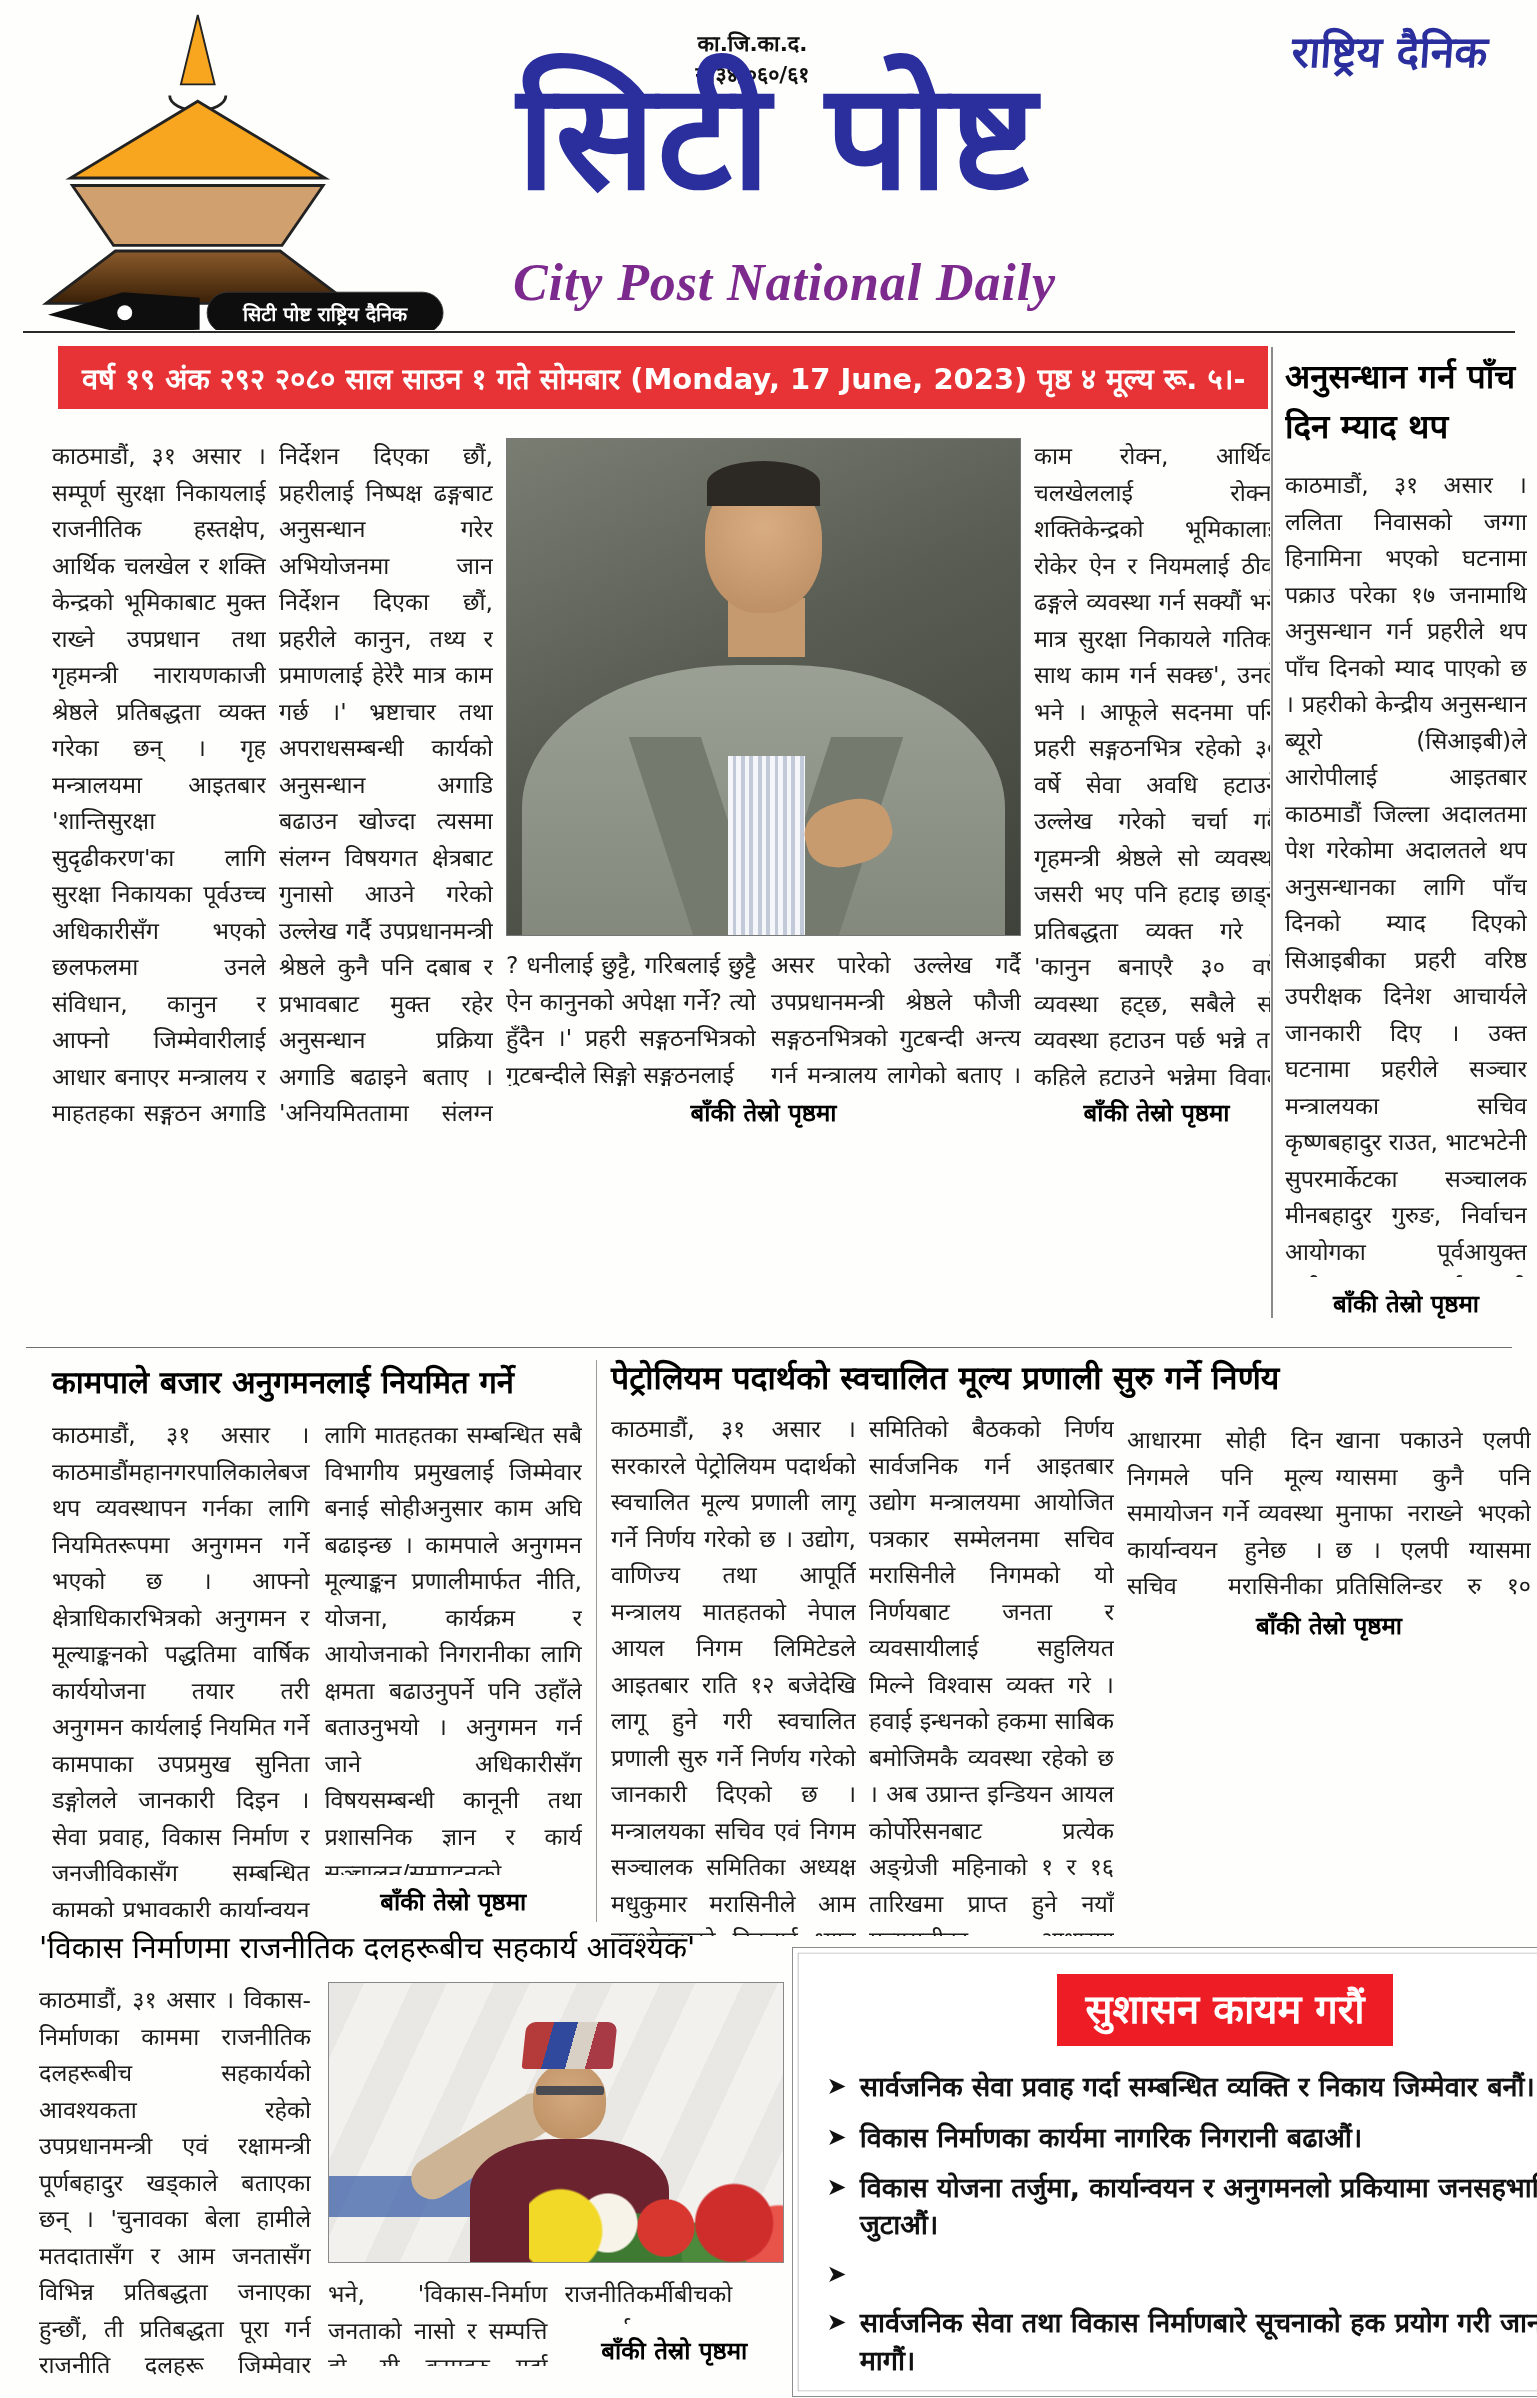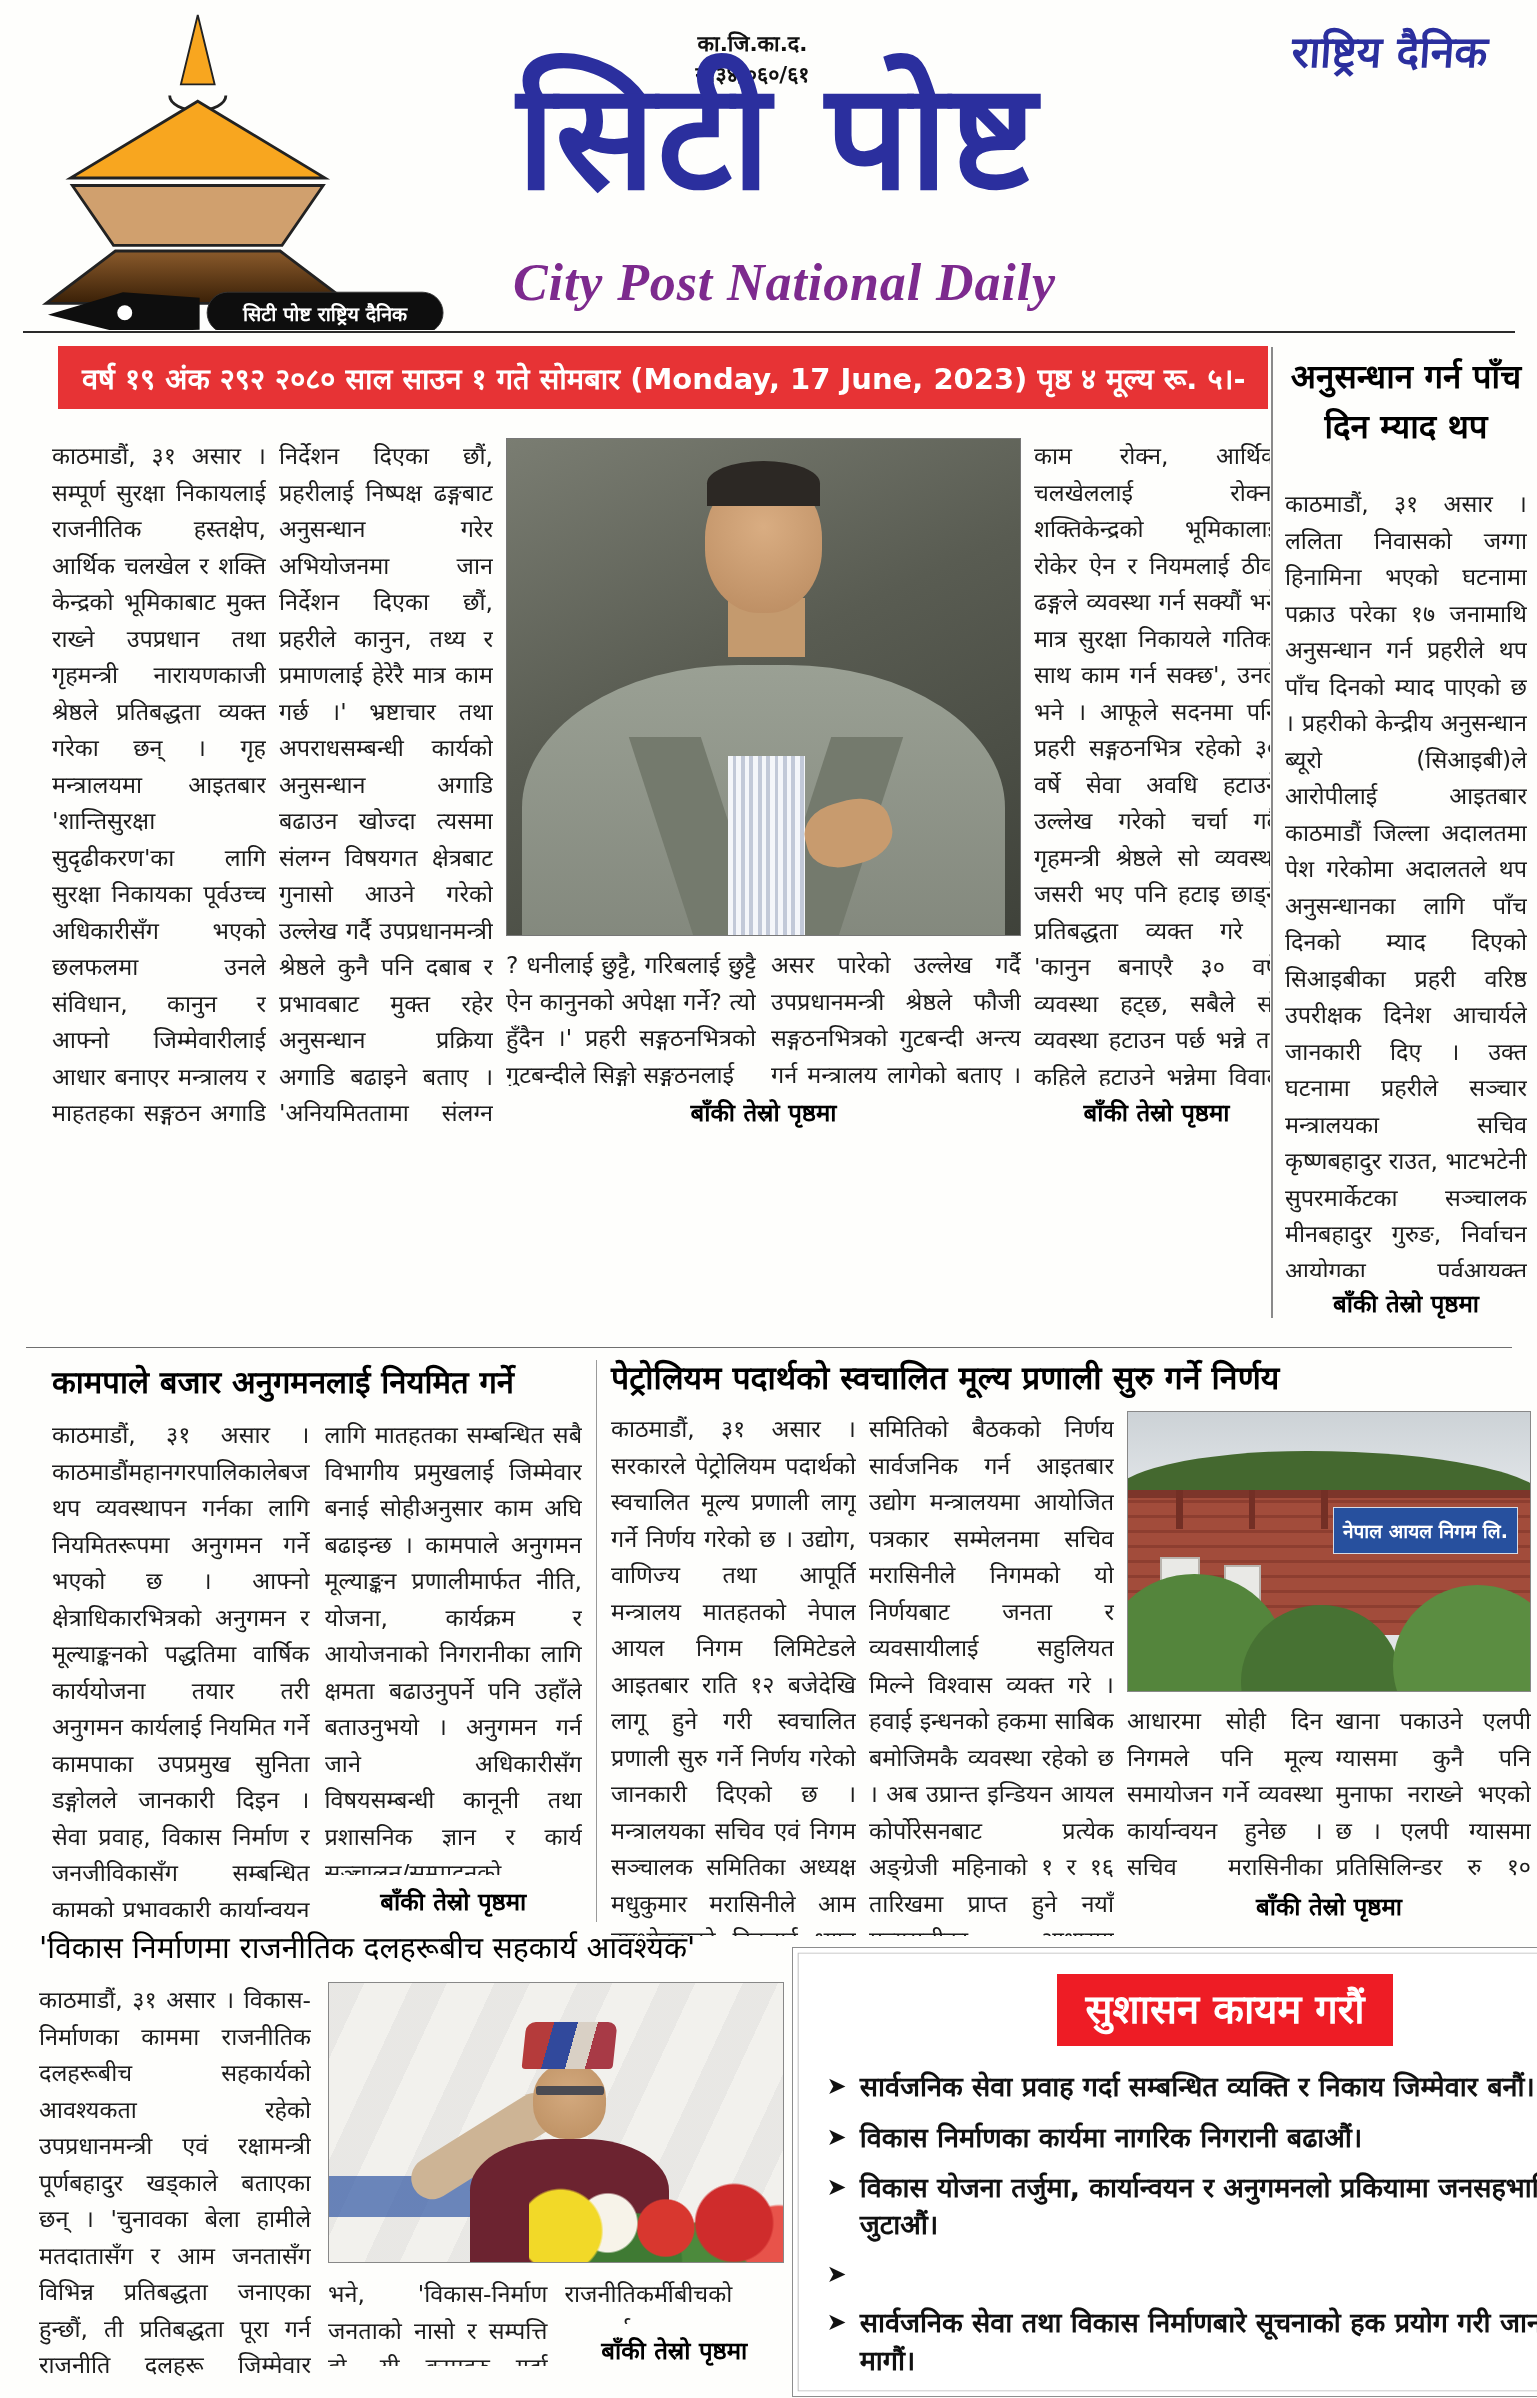--- a/index.html
+++ b/index.html
@@ -29,21 +29,21 @@
              display:flex; align-items:center; padding-left:24px; }
 
   
   .body-text { font-size:23.4px; line-height:1.56; text-align:justify; color:#1c1c1c; }
   .continued { font-weight:bold; font-size:24px; text-align:center; margin-top:9.4px; color:#000; }
 
   
   .vdiv1 { position:absolute; left:1271px; top:347px; width:1.9px; height:971px; background:#8a8a8a; }
   .side { position:absolute; left:1285px; top:352px; width:242px; height:967px; overflow:hidden;
           display:flex; flex-direction:column; }
-  .side h2 { font-size:33px; line-height:1.5; text-align:center; color:#000; margin-bottom:35px; }
+  .side h2 { font-size:33px; line-height:1.5; text-align:left; color:#000; margin-bottom:16px; }
   .side .side-body { flex:1; overflow:hidden; }
 
   
   .lead { position:absolute; left:52px; top:427px; width:1218px; }
   .lead h1 { font-size:52px; line-height:2.05; font-weight:bold; color:#000; }
   .lead .cols { display:flex; gap:13px; margin-top:11.2px; height:690px; overflow:hidden; }
   .colnarrow { width:214px; flex:none; overflow:hidden; }
   .colmid { width:515px; flex:none; display:flex; flex-direction:column; }
   .colright { width:245px; flex:none; display:flex; flex-direction:column; }
   .colright .clip { flex:1; overflow:hidden; }
@@ -239,33 +239,20 @@
   </div>
 
   <div class="vdiv2"></div>
 
   <div class="petro">
     <h2>पेट्रोलियम पदार्थको स्वचालित मूल्य प्रणाली सुरु गर्ने निर्णय</h2>
     <div class="cols">
       <div class="pcol body-text">काठमाडौं, ३१ असार । सरकारले पेट्रोलियम पदार्थको स्वचालित मूल्य प्रणाली लागू गर्ने निर्णय गरेको छ । उद्योग, वाणिज्य तथा आपूर्ति मन्त्रालय मातहतको नेपाल आयल निगम लिमिटेडले आइतबार राति १२ बजेदेखि लागू हुने गरी स्वचालित प्रणाली सुरु गर्ने निर्णय गरेको जानकारी दिएको छ । मन्त्रालयका सचिव एवं निगम सञ्चालक समितिका अध्यक्ष मधुकुमार मरासिनीले आम उपभोक्ताको हितलाई ध्यान दिएर पेट्रोलियम पदार्थको स्वचालित मूल्य प्रणाली लागू गरिएको बताए । निगमको आइतबार बसेको सञ्चालक</div>
       <div class="pcol body-text">समितिको बैठकको निर्णय सार्वजनिक गर्न आइतबार उद्योग मन्त्रालयमा आयोजित पत्रकार सम्मेलनमा सचिव मरासिनीले निगमको यो निर्णयबाट जनता र व्यवसायीलाई सहुलियत मिल्ने विश्वास व्यक्त गरे । हवाई इन्धनको हकमा साबिक बमोजिमकै व्यवस्था रहेको छ । अब उप्रान्त इन्डियन आयल कोर्पोरेसनबाट प्रत्येक अङ्ग्रेजी महिनाको १ र १६ तारिखमा प्राप्त हुने नयाँ मूल्यसूचीका आधारमा पेट्रोलियम पदार्थको स्वचालित मूल्य कायम हुनेछ । यो निर्णयबाट इन्डियन आयल कर्पोरेसनसँग नियमित रुपमा प्राप्त हुने नयाँ खरिद मूल्यका</div>
       <div class="photoblock">
-        <div class="photo-oil">
-          <div class="po-trees"></div>
-          <div class="po-building"></div>
-          <div class="po-post" style="left:12%;"></div>
-          <div class="po-post" style="left:30%;"></div>
-          <div class="po-post" style="left:48%;"></div>
-          <div class="po-win" style="left:8%; top:52%; width:10%; height:20%;"></div>
-          <div class="po-win" style="left:24%; top:55%; width:9%; height:18%;"></div>
-          <div class="po-sign">नेपाल आयल निगम लि.</div>
-          <div class="po-leaf" style="left:-6%; bottom:-18%; width:45%; height:60%; background:#54853c;"></div>
-          <div class="po-leaf" style="left:28%; bottom:-24%; width:40%; height:55%; background:#477233;"></div>
-          <div class="po-leaf" style="right:-8%; bottom:-20%; width:42%; height:58%; background:#5b8d41;"></div>
-        </div>
         <div class="subcaps">
           <div class="cap body-text">आधारमा सोही दिन निगमले पनि मूल्य समायोजन गर्ने व्यवस्था कार्यान्वयन हुनेछ । सचिव मरासिनीका अनुसार सरकारले</div>
           <div class="cap body-text">खाना पकाउने एलपी ग्यासमा कुनै पनि मुनाफा नराख्ने भएको छ । एलपी ग्यासमा प्रतिसिलिन्डर रु १० मुनाफा थियो । आम</div>
         </div>
         <div class="continued">बाँकी तेस्रो पृष्ठमा</div>
       </div>
     </div>
   </div>
 
   <div class="vikas">

